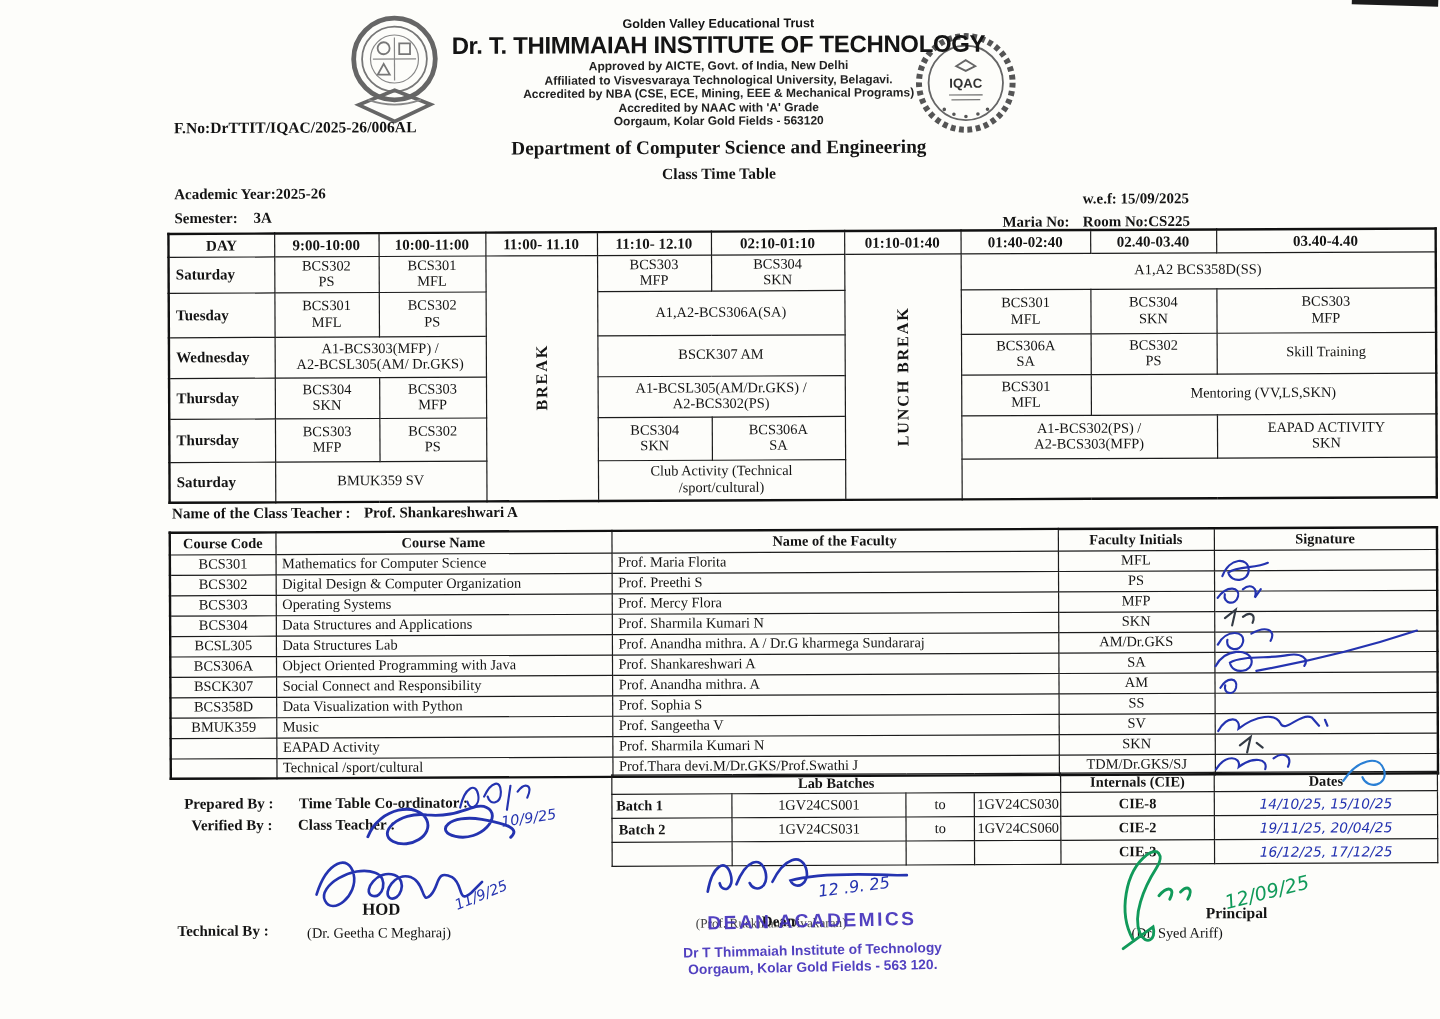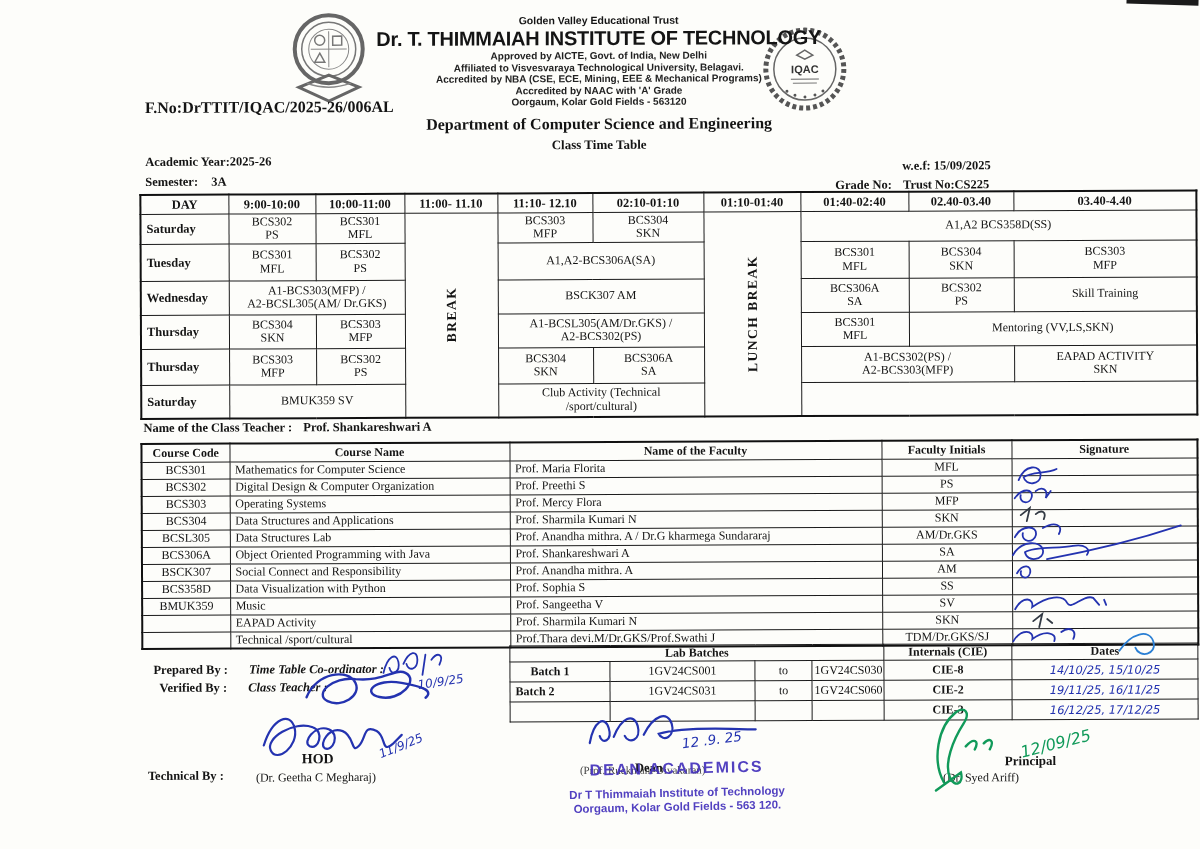--- a/index.html
+++ b/index.html
@@ -7,21 +7,21 @@
           font-family:"Liberation Serif",serif;color:#141414;}
   #sheet{position:absolute;inset:0;transform:rotate(-0.25deg);transform-origin:50% 40%;}
   .abs{position:absolute;}
   .b{font-weight:bold;}
   .sans{font-family:"Liberation Sans",sans-serif;}
   
   #hdr-text{left:0;top:14px;width:1200px;text-align:center;}
   .trust{font-size:10.5px;font-weight:bold;}
   .institute{font-size:20px;font-weight:bold;letter-spacing:-0.3px;margin-top:1px;}
   .hline{font-size:10px;font-weight:bold;color:#222;line-height:11.5px;}
-  #refno{left:146px;top:97px;font-size:16px;font-weight:bold;}
+  #refno{left:146px;top:97px;font-size:13px;font-weight:bold;}
   #dept{left:0;top:115px;width:1200px;text-align:center;font-size:16px;font-weight:bold;}
   #ctt{left:0;top:137px;width:1200px;text-align:center;font-size:13px;font-weight:bold;}
   #acy{left:146px;top:153px;font-size:12.5px;font-weight:bold;}
   #wef{left:903px;top:160px;font-size:12.5px;font-weight:bold;}
   #sem{left:146px;top:173px;font-size:12.5px;font-weight:bold;}
   #room{left:836px;top:179px;font-size:12.5px;font-weight:bold;}
   
   table{border-collapse:collapse;table-layout:fixed;}
   td,th{border:1px solid #1c1c1c;font-size:12px;line-height:1.12;text-align:center;
         vertical-align:middle;padding:1px 2px;overflow:hidden;}
@@ -38,21 +38,21 @@
   #fac th{font-size:12px;}
   #lab{left:508px;top:645px;width:688px;}
   #lab table{width:688px;border:1.5px solid #111;}
   #lab td{height:17px;}
   .hand{color:#2433b0;font-style:italic;font-family:"DejaVu Sans",sans-serif;font-size:11.5px;}
   .hand-date{position:absolute;color:#2433b0;font-style:italic;
              font-family:"DejaVu Sans",sans-serif;}
   
   #prep{left:152px;top:661px;font-size:12.5px;font-weight:bold;}
   #verf{left:158px;top:679px;font-size:12.5px;font-weight:bold;}
-  #prep span.role,#verf span.role{margin-left:18px;font-style:italic;}
+  #prep span.role,#verf span.role{margin-left:18px;}
   #hod-t{left:300px;top:750px;font-size:14px;font-weight:bold;}
   #appr{left:146px;top:767px;font-size:12.5px;font-weight:bold;}
   #hod-n{left:254px;top:769px;font-size:12px;}
   #dean-t{left:633px;top:761px;font-size:12.5px;font-weight:bold;}
   #dean-n{left:578px;top:764px;font-size:11px;color:#444;}
   #princ-t{left:1003px;top:755px;font-size:13px;font-weight:bold;}
   #princ-n{left:941px;top:772px;font-size:12px;}
   #stamp{left:545px;top:760px;width:260px;text-align:center;color:#4432bc;
          transform:rotate(-1deg);font-family:"Liberation Sans",sans-serif;opacity:.92;}
   #stamp .s1{font-size:16px;font-weight:bold;letter-spacing:2px;}
@@ -109,22 +109,22 @@
   <div class="abs" id="refno">F.No:DrTTIT/IQAC/2025-26/006AL</div>
   <div class="abs" id="dept">Department of Computer Science and Engineering</div>
   <div class="abs" id="ctt">Class Time Table</div>
   <div class="abs" id="acy">Academic Year:2025-26</div>
   <div class="abs" id="wef">w.e.f: 15/09/2025</div>
   <div class="abs" id="sem">
     <span>Semester:</span>
     <span style="margin-left:10px;">3A</span>
   </div>
   <div class="abs" id="room">
-    <span>Grade No:</span>
-    <span style="margin-left:8px;">Trust No:CS225</span>
+    <span>Maria No:</span>
+    <span style="margin-left:8px;">Room No:CS225</span>
   </div>
 
   <div class="abs" id="tt">
     <table>
       <colgroup>
         <col style="width:88px">
             <col style="width:87px">
             <col style="width:89px">
         <col style="width:93px">
             <col style="width:95px">
@@ -401,34 +401,34 @@
             <col style="width:128px">
             <col style="width:186px">
       </colgroup>
       <tbody>
             <tr style="height:16px">
         <th colspan="4">Lab Batches</th>
         <th>Internals (CIE)</th>
         <th>Dates</th>
       </tr>
       <tr>
-        <td class="b" style="text-align:left;padding-left:20px;">Batch 1</td>
+        <td class="b" style="text-align:left;padding-left:3px;">Batch 1</td>
         <td>1GV24CS001</td>
               <td>to</td>
         <td>1GV24CS030</td>
               <td class="b">CIE-8</td>
         <td class="hand">14/10/25, 15/10/25</td>
       </tr>
       <tr>
         <td class="b" style="text-align:left;padding-left:5px;">Batch 2</td>
         <td>1GV24CS031</td>
               <td>to</td>
         <td>1GV24CS060</td>
               <td class="b">CIE-2</td>
-        <td class="hand">19/11/25, 16/11/25</td>
+        <td class="hand">19/11/25, 20/04/25</td>
       </tr>
       <tr>
         <td class="b" style="text-align:left;padding-left:5px;"></td>
         <td></td>
               <td></td>
         <td></td>
               <td class="b">CIE-3</td>
         <td class="hand">16/12/25, 17/12/25</td>
       </tr>
     </tbody>

